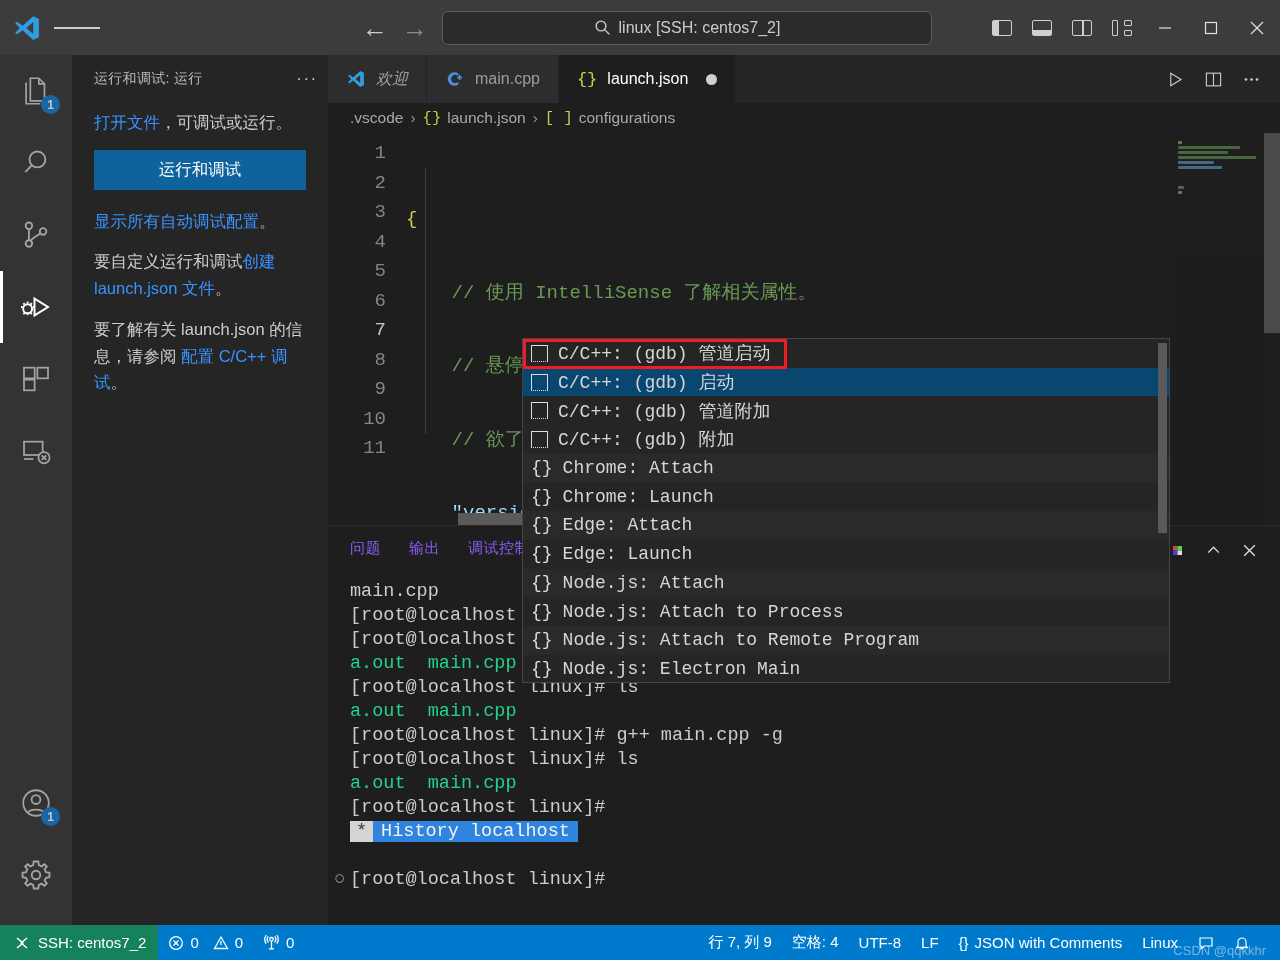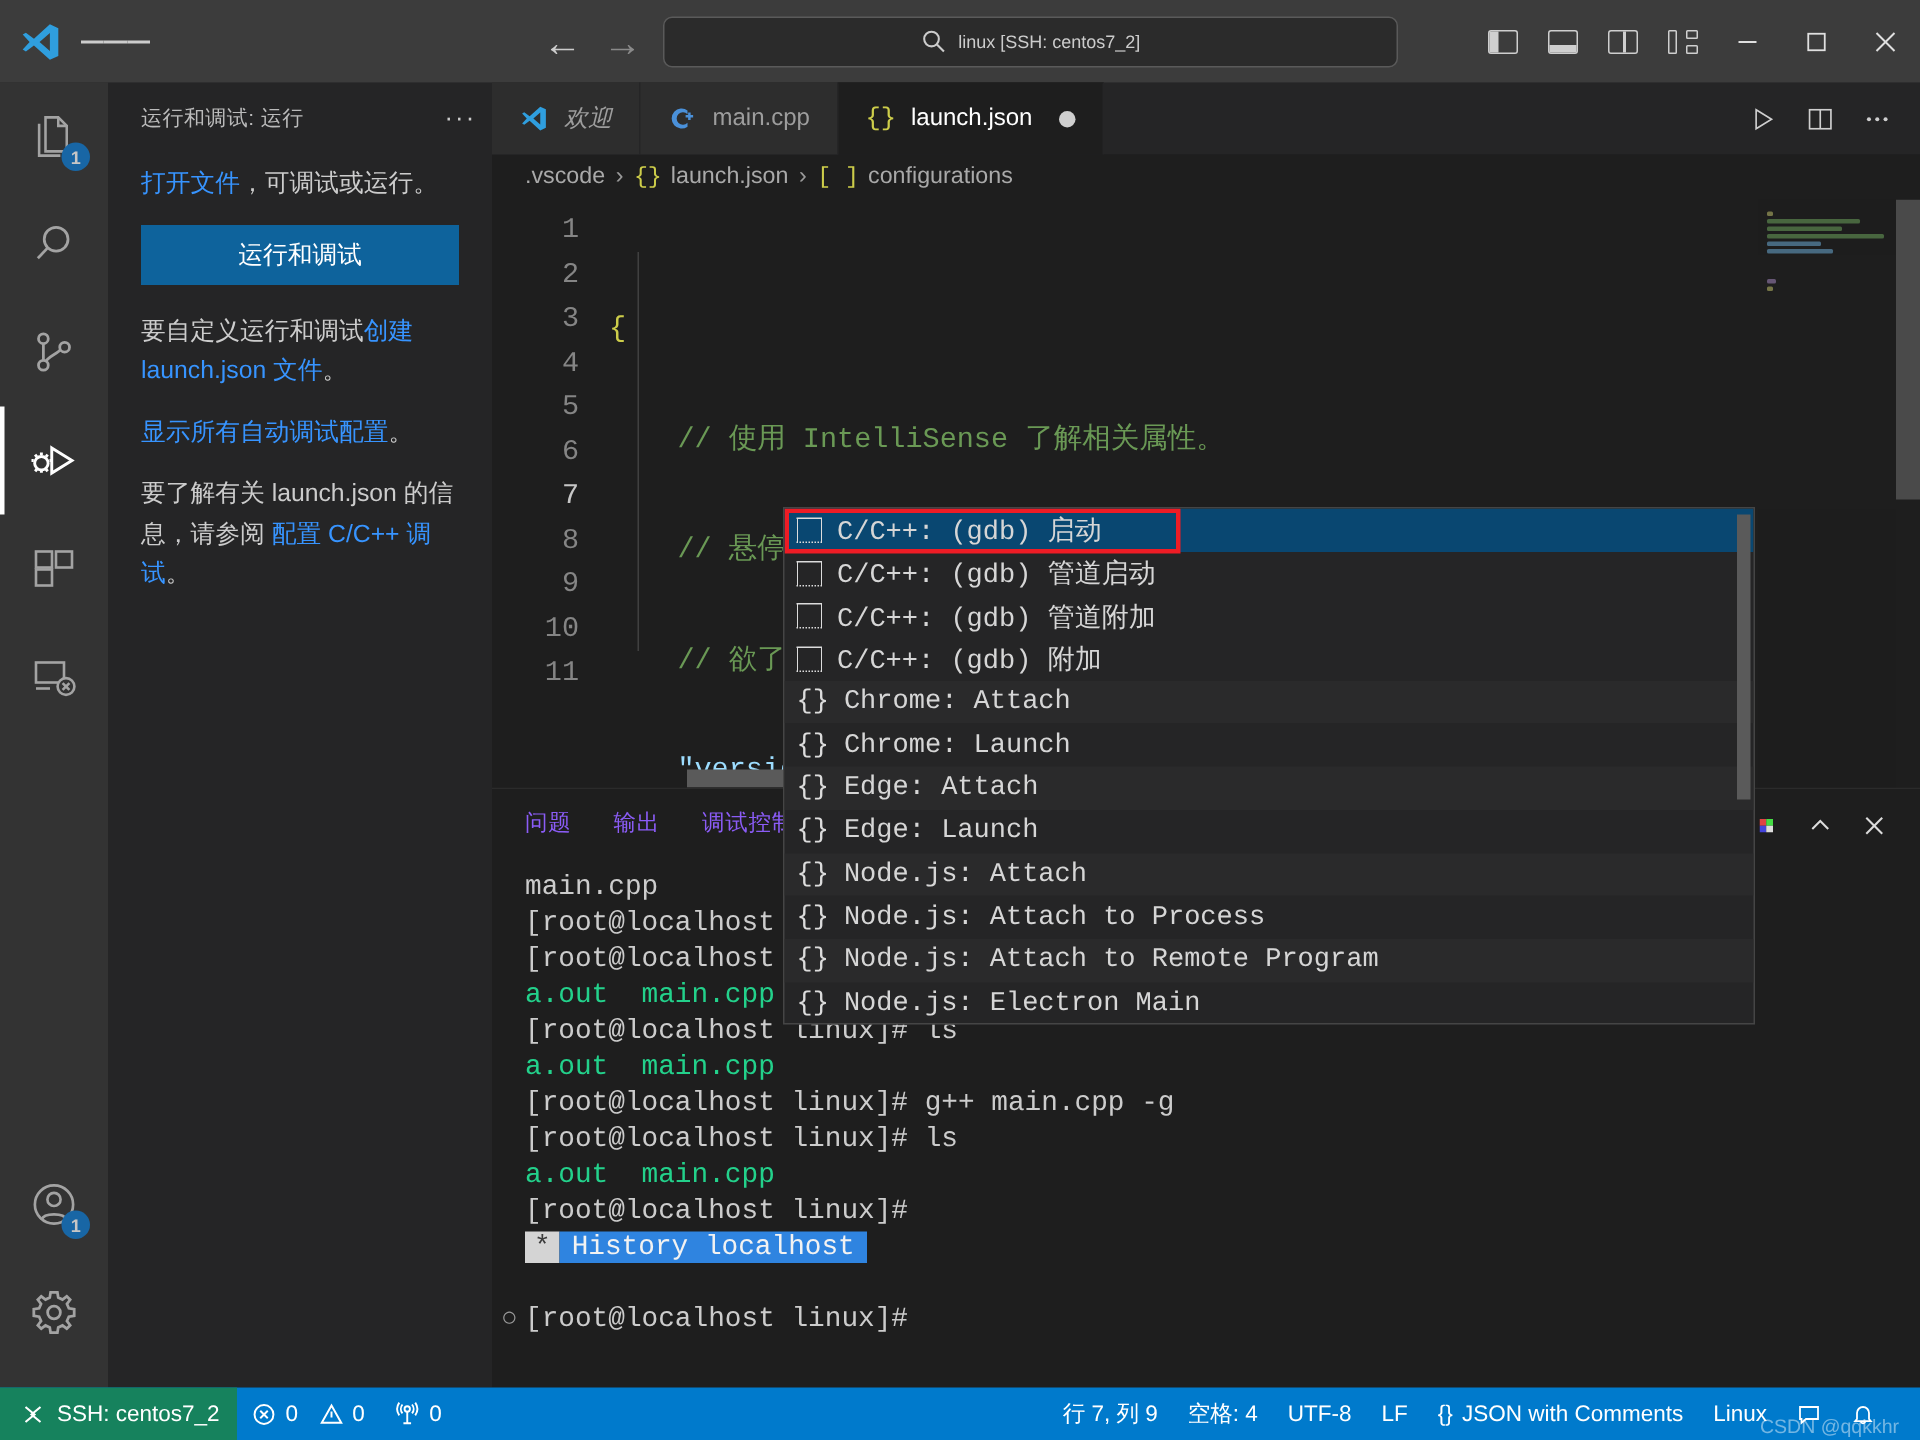--- a/index.html
+++ b/index.html
@@ -20,21 +20,21 @@
   .tb-logo { width: 54px; display: flex; align-items: center; justify-content: center; }
   .tb-hamburger { width: 46px; display:flex; align-items:center; justify-content:center; cursor: pointer;}
   .tb-hamburger span { display:block; width: 26px; height: 2px; background:#cccccc; margin: 3.5px 0; }
   .tb-nav { display: flex; align-items: center; gap: 14px; margin-left: 262px; }
   .tb-arrow { font-size: 26px; line-height: 1; color:#cccccc; cursor:pointer; }
   .tb-arrow.dim { color: #8a8a8a; }
   .tb-search {
     width: 490px; height: 34px; margin-left: 14px;
     background: #2b2b2b; border: 1px solid #5a5a5a; border-radius: 6px;
     display: flex; align-items: center; justify-content: center; gap: 8px;
-    color: #cccccc; font-size: 12px; cursor: pointer;
+    color: #cccccc; font-size: 16px; cursor: pointer;
   }
   .tb-search .sv-q { color: #ccc; }
   .tb-right { margin-left: auto; display: flex; align-items: center; height: 100%; }
   .tb-icon { width: 40px; height: 55px; display:flex; align-items:center; justify-content:center; cursor:pointer; }
   .win-btn { width: 46px; height: 55px; display:flex; align-items:center; justify-content:center; cursor:pointer; }
 
   
   .ly { width: 20px; height: 16px; border: 1.6px solid #cfcfcf; border-radius: 2px; position: relative; }
   .ly.left::before { content:''; position:absolute; left:0; top:0; bottom:0; width:6px; background:#cfcfcf; }
   .ly.bottom::before { content:''; position:absolute; left:0; right:0; bottom:0; height:5px; background:#cfcfcf; }
@@ -346,22 +346,22 @@
     </div>
 
     <div class="sidebar">
       <div class="sb-header">
         <span class="sb-title">运行和调试: 运行</span>
         <span class="sb-more">···</span>
       </div>
       <div class="sb-content">
         <div class="sb-para"><span class="sb-link">打开文件</span><span>，可调试或运行。</span></div>
         <button class="sb-btn">运行和调试</button>
+        <div class="sb-para"><span class="sb-link">显示所有自动调试配置</span><span>。</span></div>
         <div class="sb-para"><span>要自定义运行和调试</span><span class="sb-link">创建 launch.json 文件</span><span>。</span></div>
-        <div class="sb-para"><span class="sb-link">显示所有自动调试配置</span><span>。</span></div>
         <div class="sb-para"><span>要了解有关 launch.json 的信息，请参阅 </span><span class="sb-link">配置 C/C++ 调试</span><span>。</span></div>
       </div>
     </div>
 
     <div class="editorgroup">
 
       <div class="tabsrow">
         <div class="tab">
           <span>
             <svg width="20" height="20" viewBox="0 0 24 24">
@@ -518,27 +518,27 @@
           <div class="t-line">[root@localhost linux]#</div>
           <div class="t-line"><span class="t-hist-star">*</span><span class="t-hist">History localhost</span></div>
           <div class="t-line"> </div>
           <div class="t-line" style="position:relative"><span class="t-bullet" style="left:-16px">○</span><span>[root@localhost linux]#</span></div>
         </div>
       </div>
     </div>
   </div>
 
   <div class="suggest">
+    <div class="sg-row">
+        <span class="sg-icon-sq"></span>
+        <span>C/C++: (gdb) 管道启动</span>
+      </div>
     <div class="sg-row selected">
         <span class="sg-icon-sq"></span>
         <span>C/C++: (gdb) 启动</span>
-      </div>
-    <div class="sg-row">
-        <span class="sg-icon-sq"></span>
-        <span>C/C++: (gdb) 管道启动</span>
       </div>
     <div class="sg-row">
         <span class="sg-icon-sq"></span>
         <span>C/C++: (gdb) 管道附加</span>
       </div>
     <div class="sg-row">
         <span class="sg-icon-sq"></span>
         <span>C/C++: (gdb) 附加</span>
       </div>
     <div class="sg-row alt">

